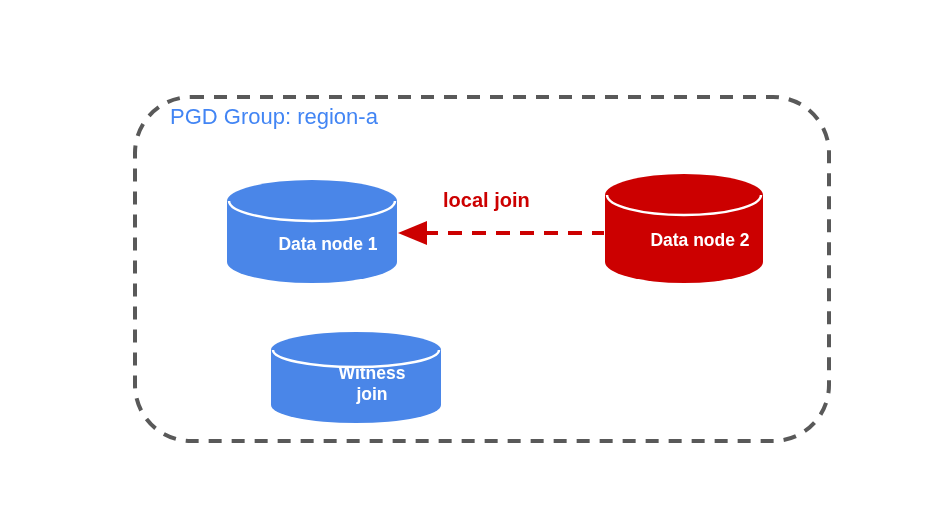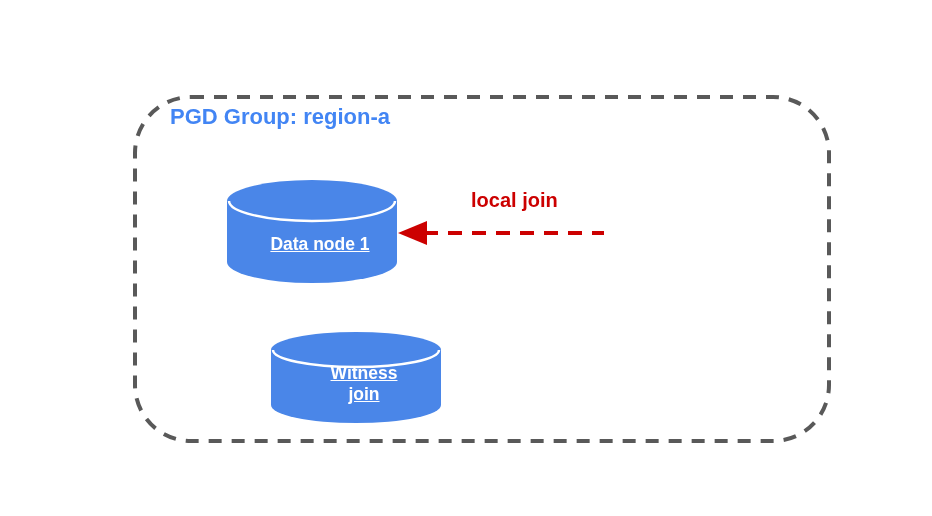--- a/index.html
+++ b/index.html
@@ -20,66 +20,64 @@
     left: 0;
     top: 0;
     width: 932px;
     height: 516px;
   }
   .group-title {
     position: absolute;
     left: 170px;
     top: 104px;
     font-size: 22px;
-    font-weight: bold;
+    font-weight: normal;
     color: #4285F4;
     white-space: nowrap;
   }
   .cyl {
     position: absolute;
   }
   .cyl svg {
     position: absolute;
     left: 0;
     top: 0;
     display: block;
   }
   .cyl-label {
     position: absolute;
-    left: 8px;
+    left: 16px;
     top: 0;
     width: 100%;
     height: 100%;
     display: flex;
     flex-direction: column;
     align-items: center;
     justify-content: center;
     color: #ffffff;
     font-weight: bold;
     font-size: 17.5px;
     line-height: 21px;
     text-align: center;
     pointer-events: none;
-    text-decoration: underline;
   }
   #cyl-data1 { left: 227px; top: 180px; width: 170px; height: 103px; }
   #cyl-data1 .cyl-label { padding-top: 26px; box-sizing: border-box; }
   #cyl-data2 { left: 605px; top: 174px; width: 158px; height: 109px; }
   #cyl-data2 .cyl-label { padding-top: 24px; box-sizing: border-box; }
   #cyl-witness { left: 227px; top: 332px; width: 170px; height: 91px; margin-left: 44px; }
   #cyl-witness .cyl-label { padding-top: 12px; box-sizing: border-box; }
   .arrow-label {
     position: absolute;
     left: 443px;
     top: 189px;
     font-size: 20px;
     font-weight: bold;
     color: #CC0000;
     white-space: nowrap;
-    margin-left: 28px;
   }
 </style>
 </head>
 <body>
 
 <div class="canvas">
 
   <svg class="overlay" viewBox="0 0 932 516">
     <rect x="135" y="97" width="694" height="344" rx="56" ry="56" fill="none" stroke-width="4" stroke-dasharray="13 10" stroke="#595959"></rect>
     <line x1="424" y1="233" x2="604" y2="233" stroke-width="4" stroke-dasharray="14 10" stroke="#CC0000"></line>
@@ -89,20 +87,27 @@
   <div class="group-title">PGD Group: region-a</div>
 
   <div class="cyl" id="cyl-data1">
     <svg width="170" height="103" viewBox="0 0 170 103">
       <path d="M0 21 A85 21 0 0 1 170 21 L170 82 A85 21 0 0 1 0 82 Z" fill="#4A86E8"></path>
       <path d="M2 21 A83 20 0 0 0 168 21" fill="none" stroke="#ffffff" stroke-width="2.5"></path>
     </svg>
     <div class="cyl-label">Data node 1</div>
   </div>
 
+  <div class="cyl" id="cyl-data2">
+    <svg width="158" height="109" viewBox="0 0 158 109">
+      <path d="M0 21 A79 21 0 0 1 158 21 L158 88 A79 21 0 0 1 0 88 Z" fill="#CC0000"></path>
+      <path d="M2 21 A77 20 0 0 0 156 21" fill="none" stroke="#ffffff" stroke-width="2.5"></path>
+    </svg>
+    <div class="cyl-label">Data node 2</div>
+  </div>
 
   <div class="cyl" id="cyl-witness">
     <svg width="170" height="91" viewBox="0 0 170 91">
       <path d="M0 18 A85 18 0 0 1 170 18 L170 73 A85 18 0 0 1 0 73 Z" fill="#4A86E8"></path>
       <path d="M2 18 A83 17 0 0 0 168 18" fill="none" stroke="#ffffff" stroke-width="2.5"></path>
     </svg>
     <div class="cyl-label">
       <span>Witness</span>
       <span>join</span>
     </div>

